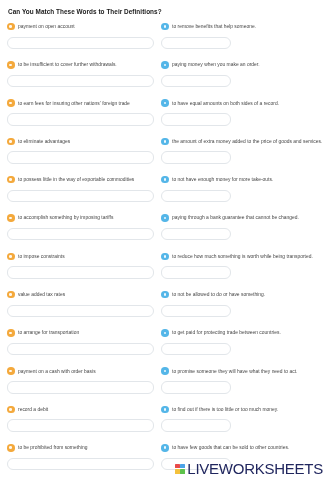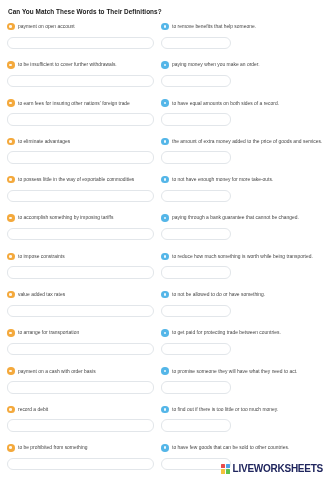--- a/index.html
+++ b/index.html
@@ -112,22 +112,22 @@
     width: 9.5px;
     height: 9.5px;
     display: grid;
     grid-template-columns: 1fr 1fr;
     grid-template-rows: 1fr 1fr;
     gap: 0.6px;
     flex: 0 0 auto;
   }
   .lw-mark i { display: block; border-radius: 0.5px; }
   .lw-word {
-    font-size: 10px;
-    font-weight: bold;
+    font-size: 15px;
+    font-weight: normal;
     letter-spacing: -0.25px;
     line-height: 12.5px;
     color: #20265e;
     font-family: "Liberation Sans", sans-serif;
   }
 </style>
 </head>
 <body>
 
 <div class="page">

